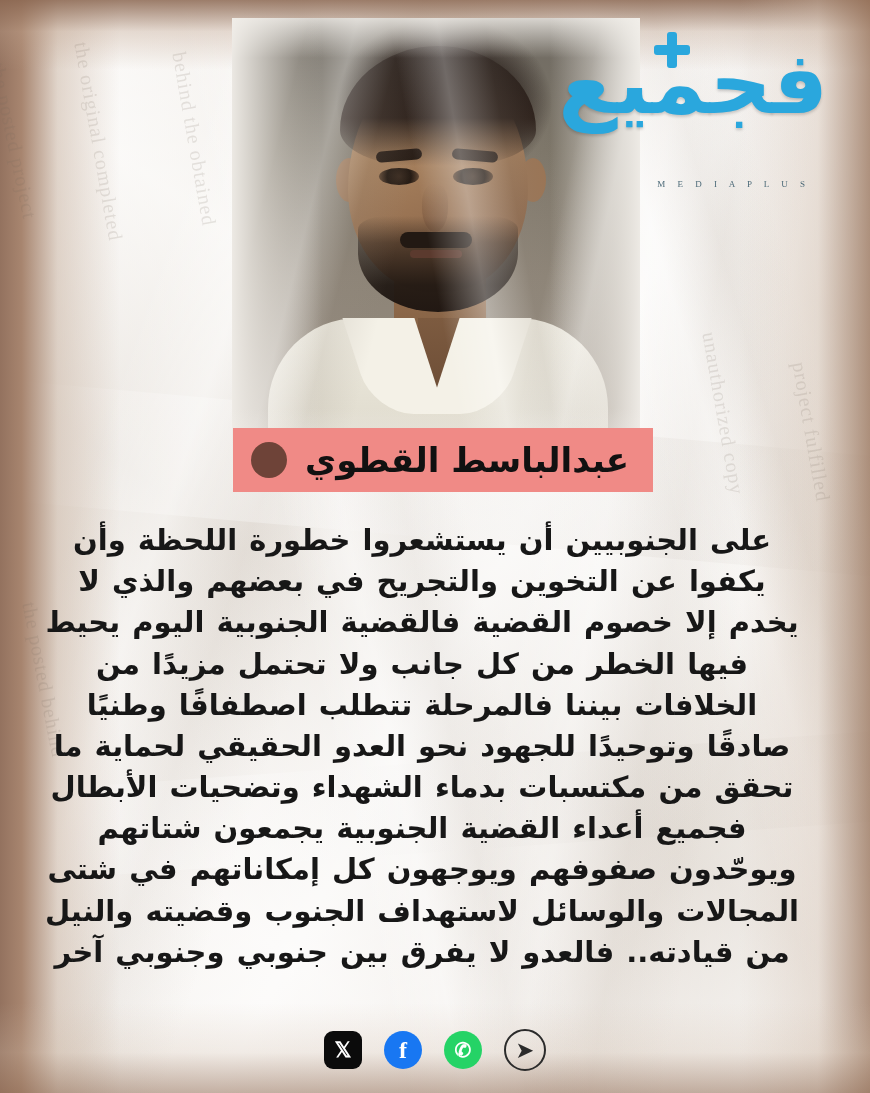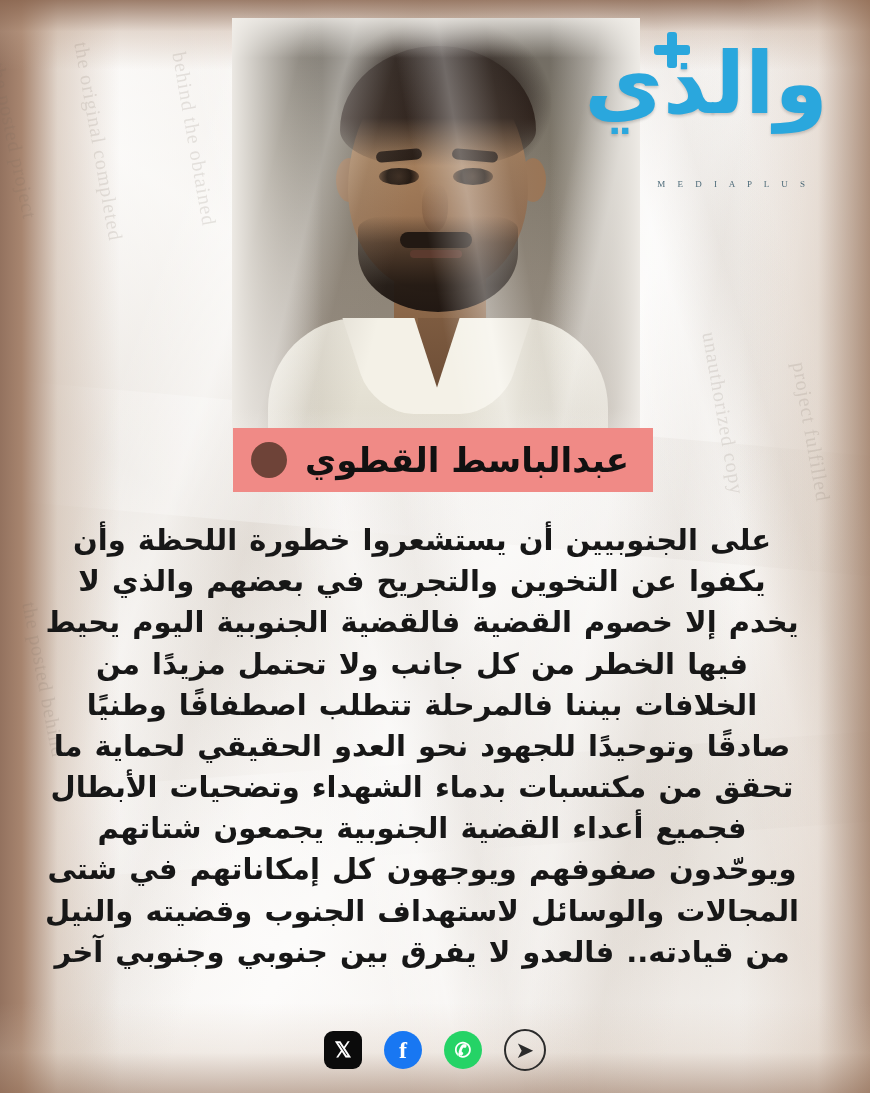--- a/index.html
+++ b/index.html
@@ -410,21 +410,21 @@
     <div class="photo-crease pc2"></div>
     <div class="photo-crease pc3"></div>
     <div class="photo-fade-t"></div>
     <div class="photo-fade-l"></div>
     <div class="photo-fade-r"></div>
     <div class="photo-fade-b"></div>
   </div>
 
   <div class="logo">
     <div class="logo-plus"></div>
-    <div class="logo-ar">والذي</div>
+    <div class="logo-ar">فجميع</div>
     <div class="logo-sub">M E D I A  P L U S</div>
   </div>
 
   <div class="name-banner">
     <div class="dot"></div>
     <div class="name-text">عبدالباسط القطوي</div>
   </div>
 
   <div class="body-text">على الجنوبيين أن يستشعروا خطورة اللحظة وأن يكفوا عن التخوين والتجريح في بعضهم والذي لا يخدم إلا خصوم القضية فالقضية الجنوبية اليوم يحيط فيها الخطر من كل جانب ولا تحتمل مزيدًا من الخلافات بيننا فالمرحلة تتطلب اصطفافًا وطنيًا صادقًا وتوحيدًا للجهود نحو العدو الحقيقي لحماية ما تحقق من مكتسبات بدماء الشهداء وتضحيات الأبطال فجميع أعداء القضية الجنوبية يجمعون شتاتهم ويوحّدون صفوفهم ويوجهون كل إمكاناتهم في شتى المجالات والوسائل لاستهداف الجنوب وقضيته والنيل من قيادته.. فالعدو لا يفرق بين جنوبي وجنوبي آخر</div>
 

